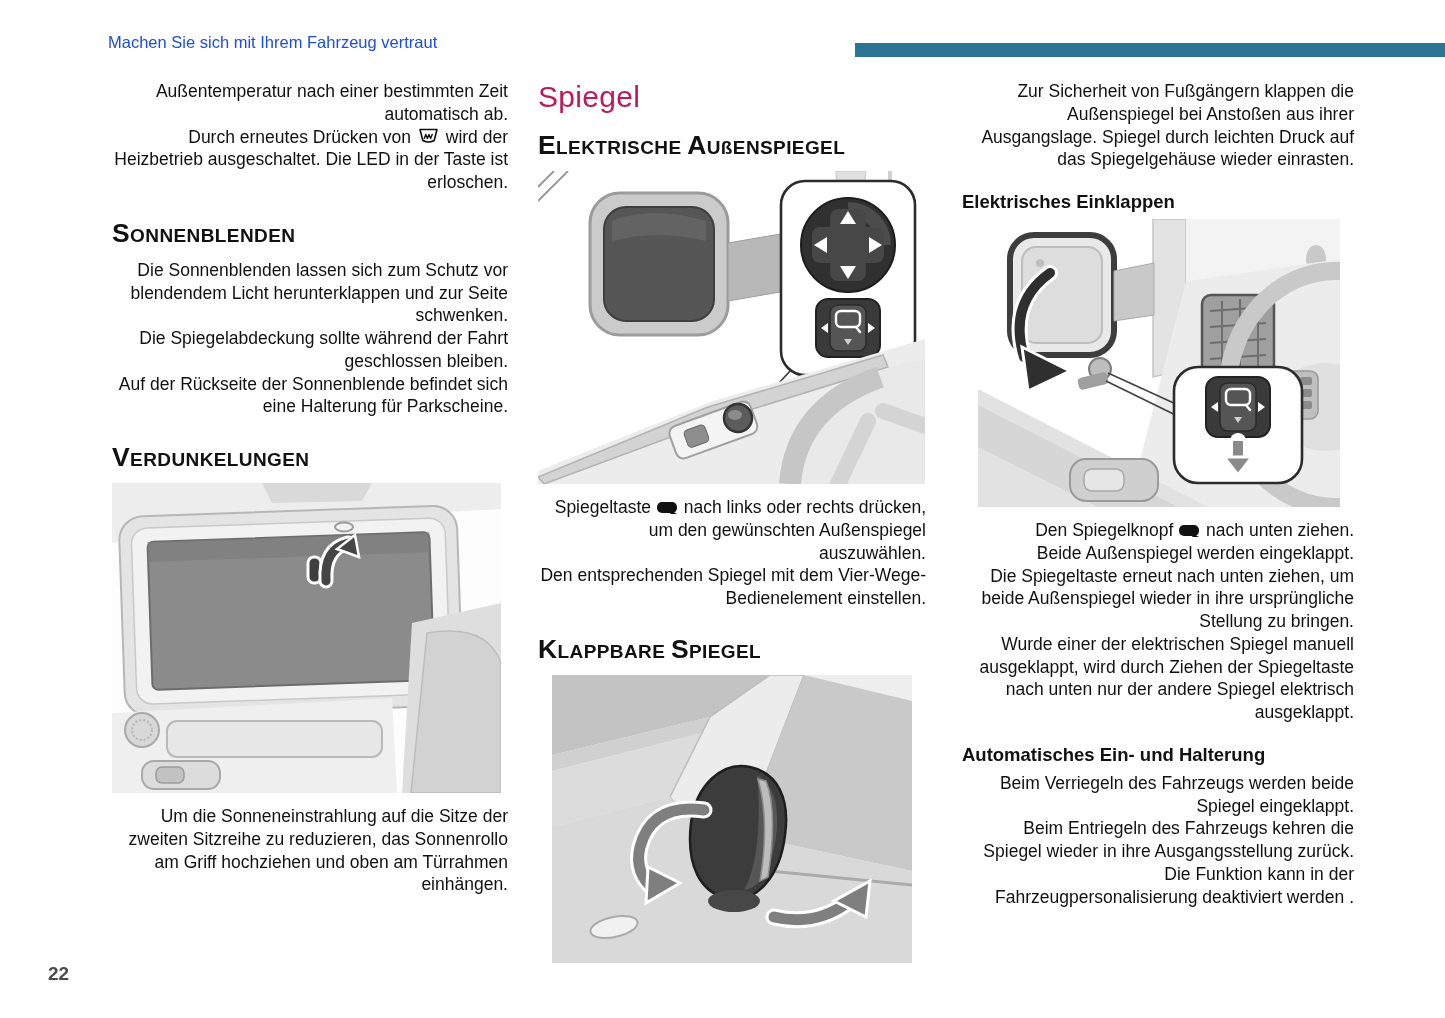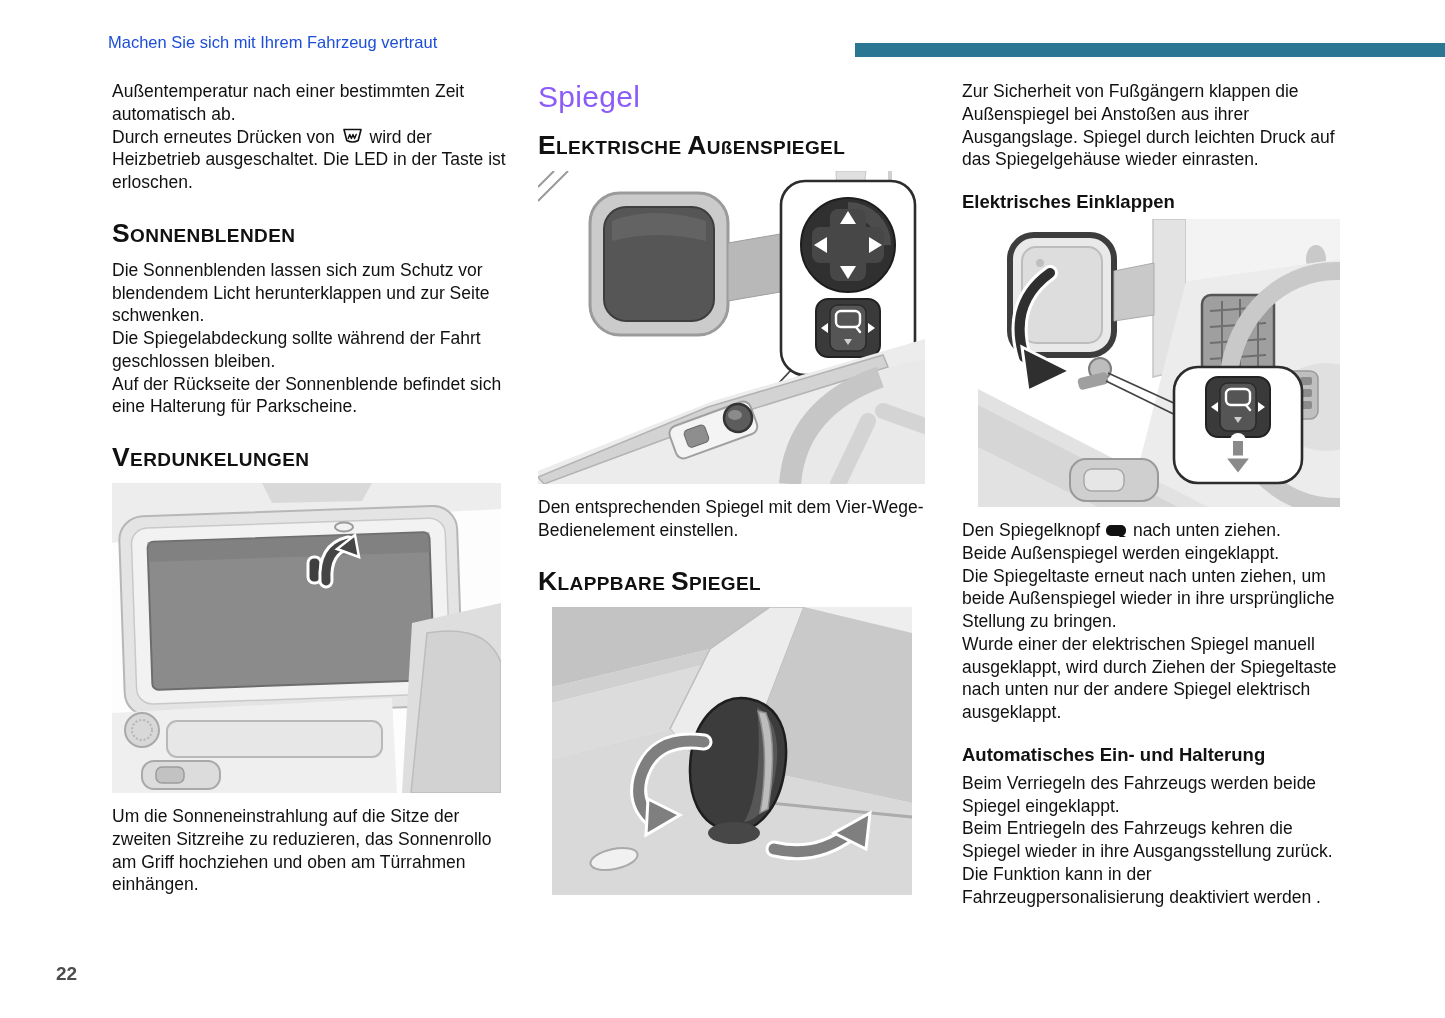--- a/index.html
+++ b/index.html
@@ -8,31 +8,31 @@
   
   .running-head{position:absolute;left:108px;top:33px;font-size:16.5px;color:#1d4ed8;}
   .accent-bar{position:absolute;left:855px;top:43px;width:590px;height:14px;}
   
   .col{position:absolute;top:80px;}
   #col-left{left:112px;width:396px;}
   #col-mid{left:538px;width:388px;}
   #col-right{left:962px;width:392px;}
   
   p.body{margin:0;font-size:17.5px;line-height:1.3;}
-  .line{display:block;}
+  .line{display:block;text-align:right;}
   .gap-before{margin-top:23px;}
-  h1.chapter{margin:0 0 14px 0;font-size:30px;font-weight:400;color:#8b5cf6;letter-spacing:.3px;}
+  h1.chapter{margin:0 0 14px 0;font-size:30px;font-weight:400;color:#be185d;letter-spacing:.3px;}
   h2.sc{margin:24px 0 10px 0;font-size:19px;font-weight:700;letter-spacing:.4px;}
   h2.sc .cap{font-size:26.5px;}
   h2.first{margin-top:16px;}
   h3.sub{margin:20px 0 6px 0;font-size:18.5px;font-weight:700;}
   figure{margin:10px 0 8px 0;}
   .inline-icon{display:inline-block;vertical-align:-2px;}
   
-  .page-number{position:absolute;left:56px;top:963px;font-size:19px;font-weight:700;color:#4c4c4c;}
+  .page-number{position:absolute;left:48px;top:963px;font-size:19px;font-weight:700;color:#4c4c4c;}
 </style>
 </head>
 <body>
 
 <div id="page">
 
   <div class="running-head">Machen Sie sich mit Ihrem Fahrzeug vertraut</div>
   <div class="accent-bar" style="background:#2b7692;"></div>
 
   <div id="col-left" class="col">
@@ -147,20 +147,28 @@
         <g>
           <path d="M250,313 Q255,230 340,200 Q387,186 387,190 L387,313 Z" fill="#e9e9e9"></path>
           <path d="M252,313 Q258,236 342,206" fill="none" stroke="#c6c6c6" stroke-width="22"></path>
           <path d="M300,313 L330,250" stroke="#d4d4d4" stroke-width="16" stroke-linecap="round"></path>
           <path d="M345,240 L387,255" stroke="#d4d4d4" stroke-width="16" stroke-linecap="round"></path>
         </g>
       </svg>
     </figure>
 
     <p class="body">
+      <span class="line">
+        <span>Spiegeltaste</span>
+        <svg class="inline-icon" width="23" height="14" viewBox="0 0 23 14">
+          <rect x="1" y="1" width="20" height="11" rx="5" fill="#111"></rect>
+          <path d="M16,10 l5,3 l-7,0 z" fill="#111"></path>
+        </svg>
+        <span>nach links oder rechts drücken, um den gewünschten Außenspiegel auszuwählen.</span>
+      </span>
       <span class="line">Den entsprechenden Spiegel mit dem Vier-Wege-Bedienelement einstellen.</span>
     </p>
 
     <h2 class="sc"><span class="cap">K</span>LAPPBARE <span class="cap">S</span>PIEGEL</h2>
 
     <figure style="margin-left:14px;">
       <svg width="360" height="288" viewBox="0 0 360 288">
         <rect width="360" height="288" fill="#eeeeee"></rect>
         <polygon points="0,0 218,0 158,42 0,80" fill="#c3c3c3"></polygon>
         <polygon points="0,80 158,42 150,58 0,96" fill="#d0d0d0"></polygon>

